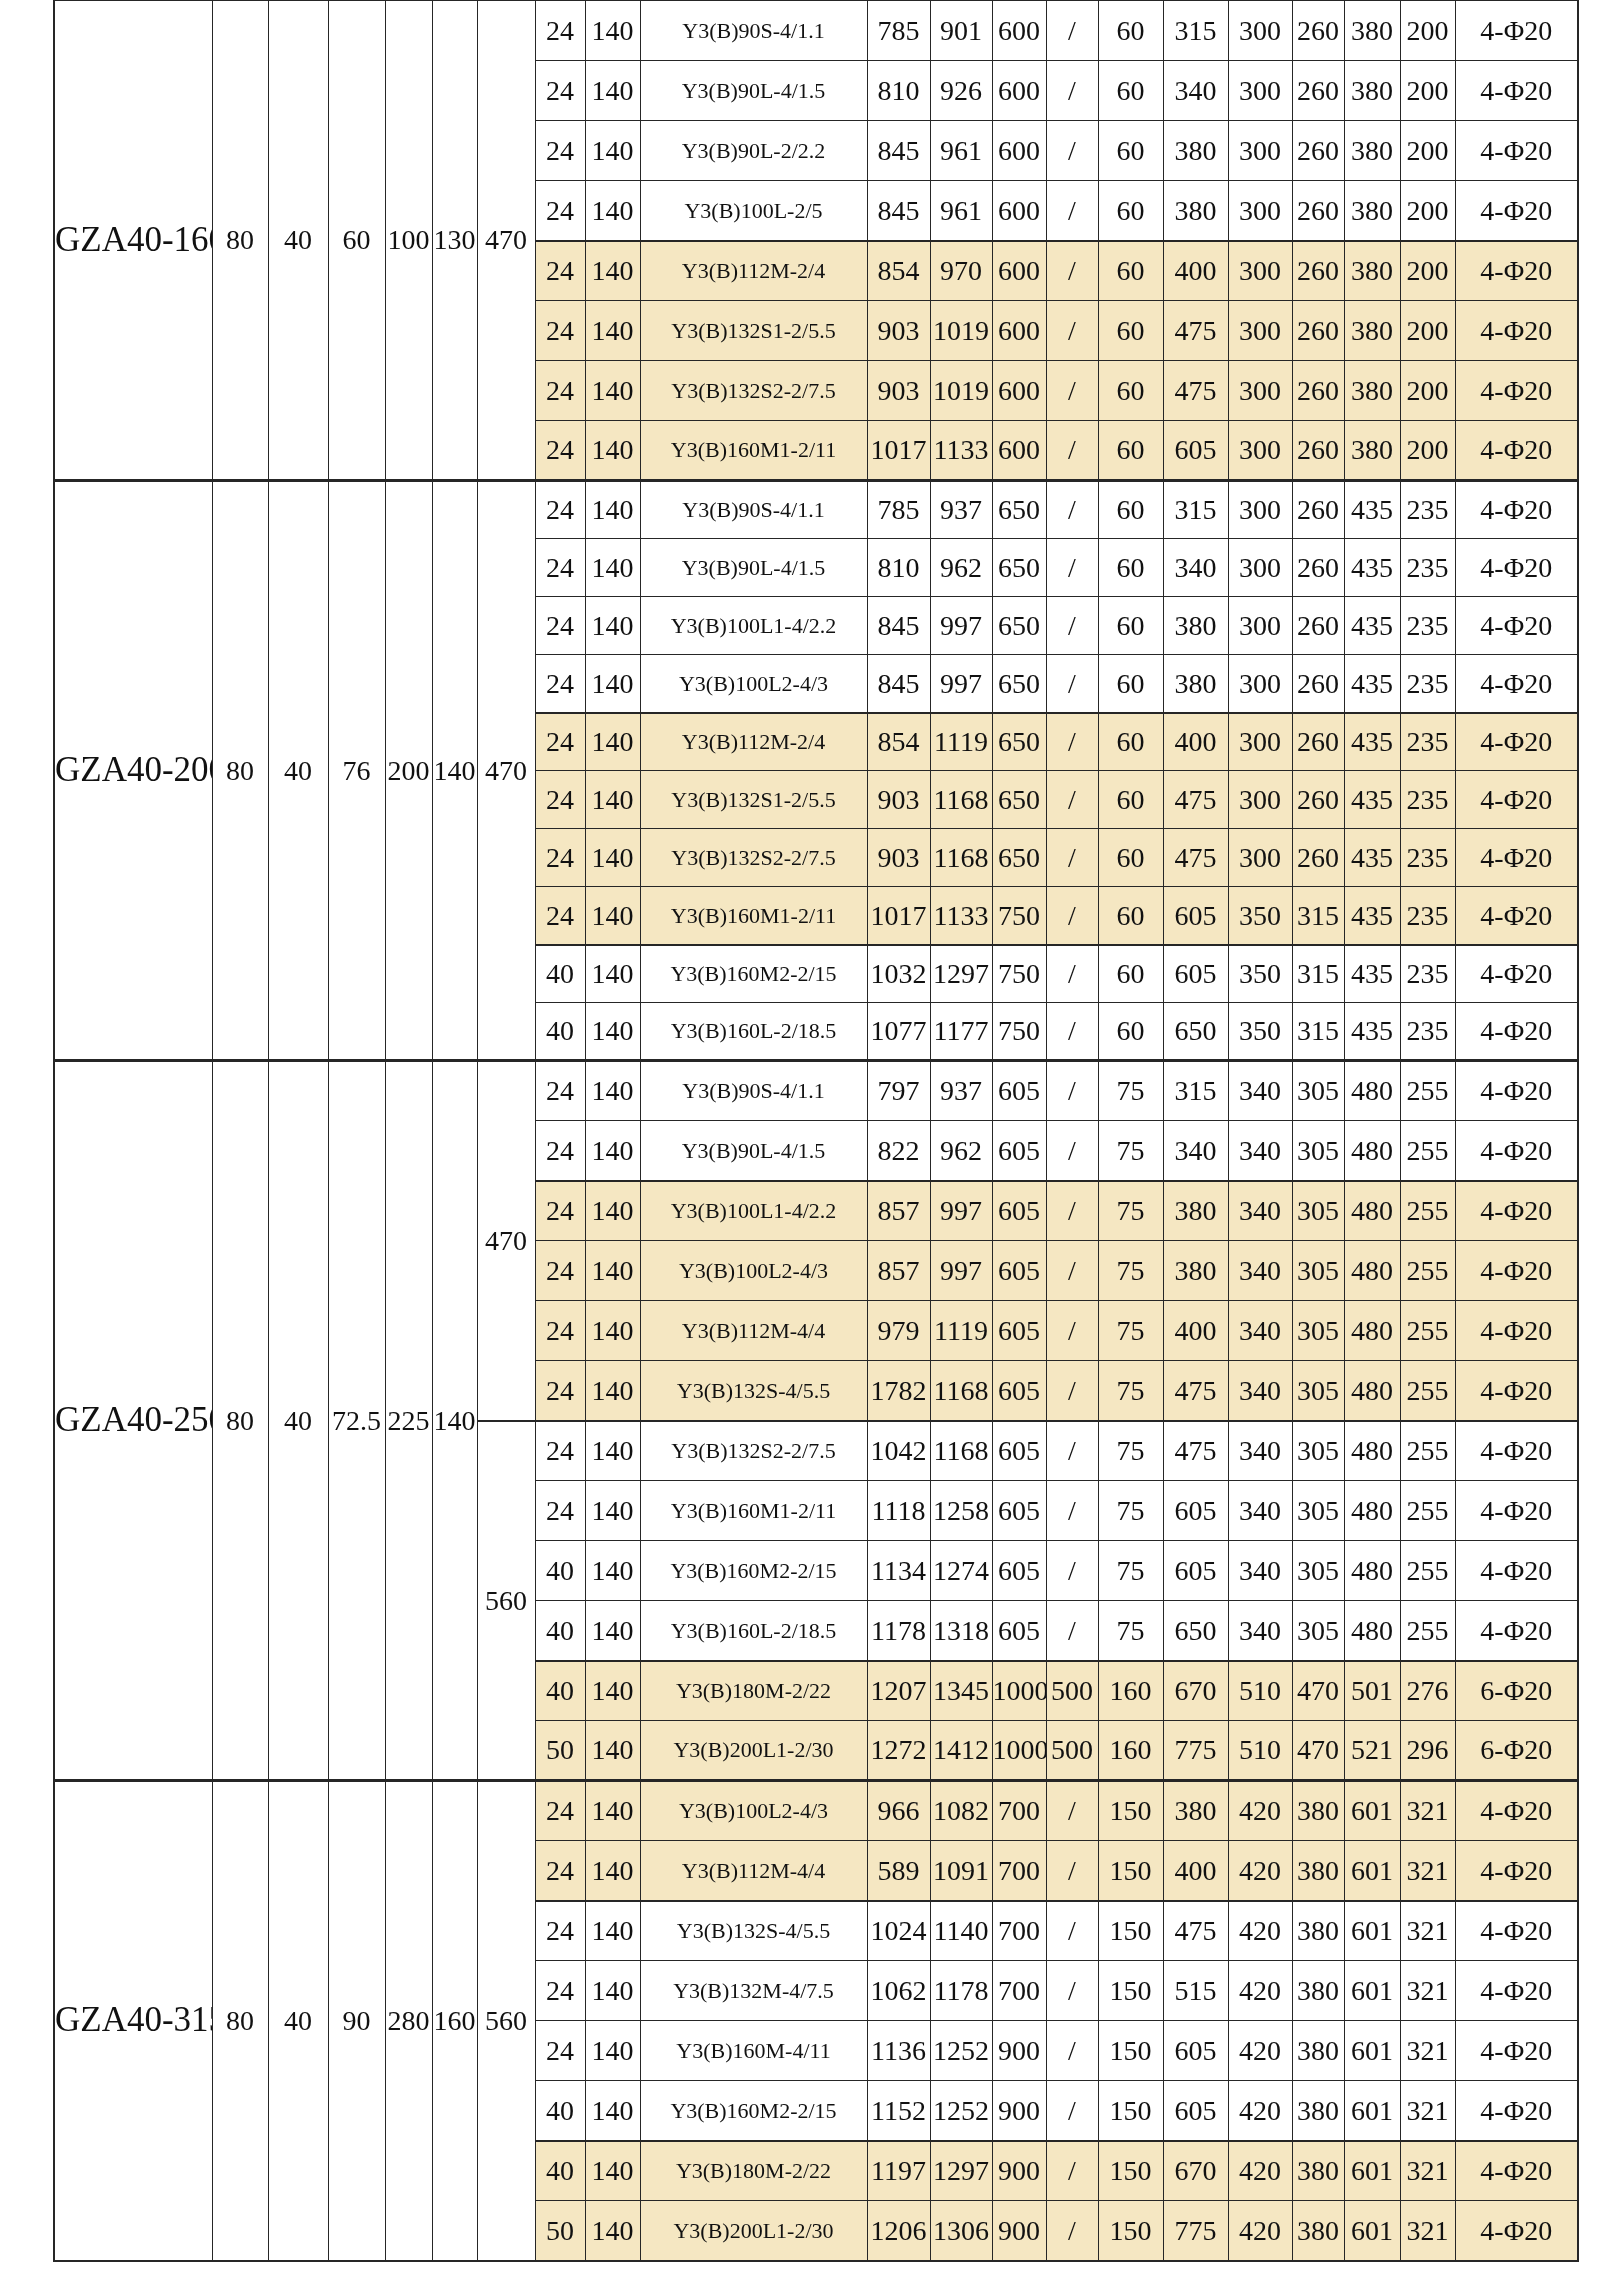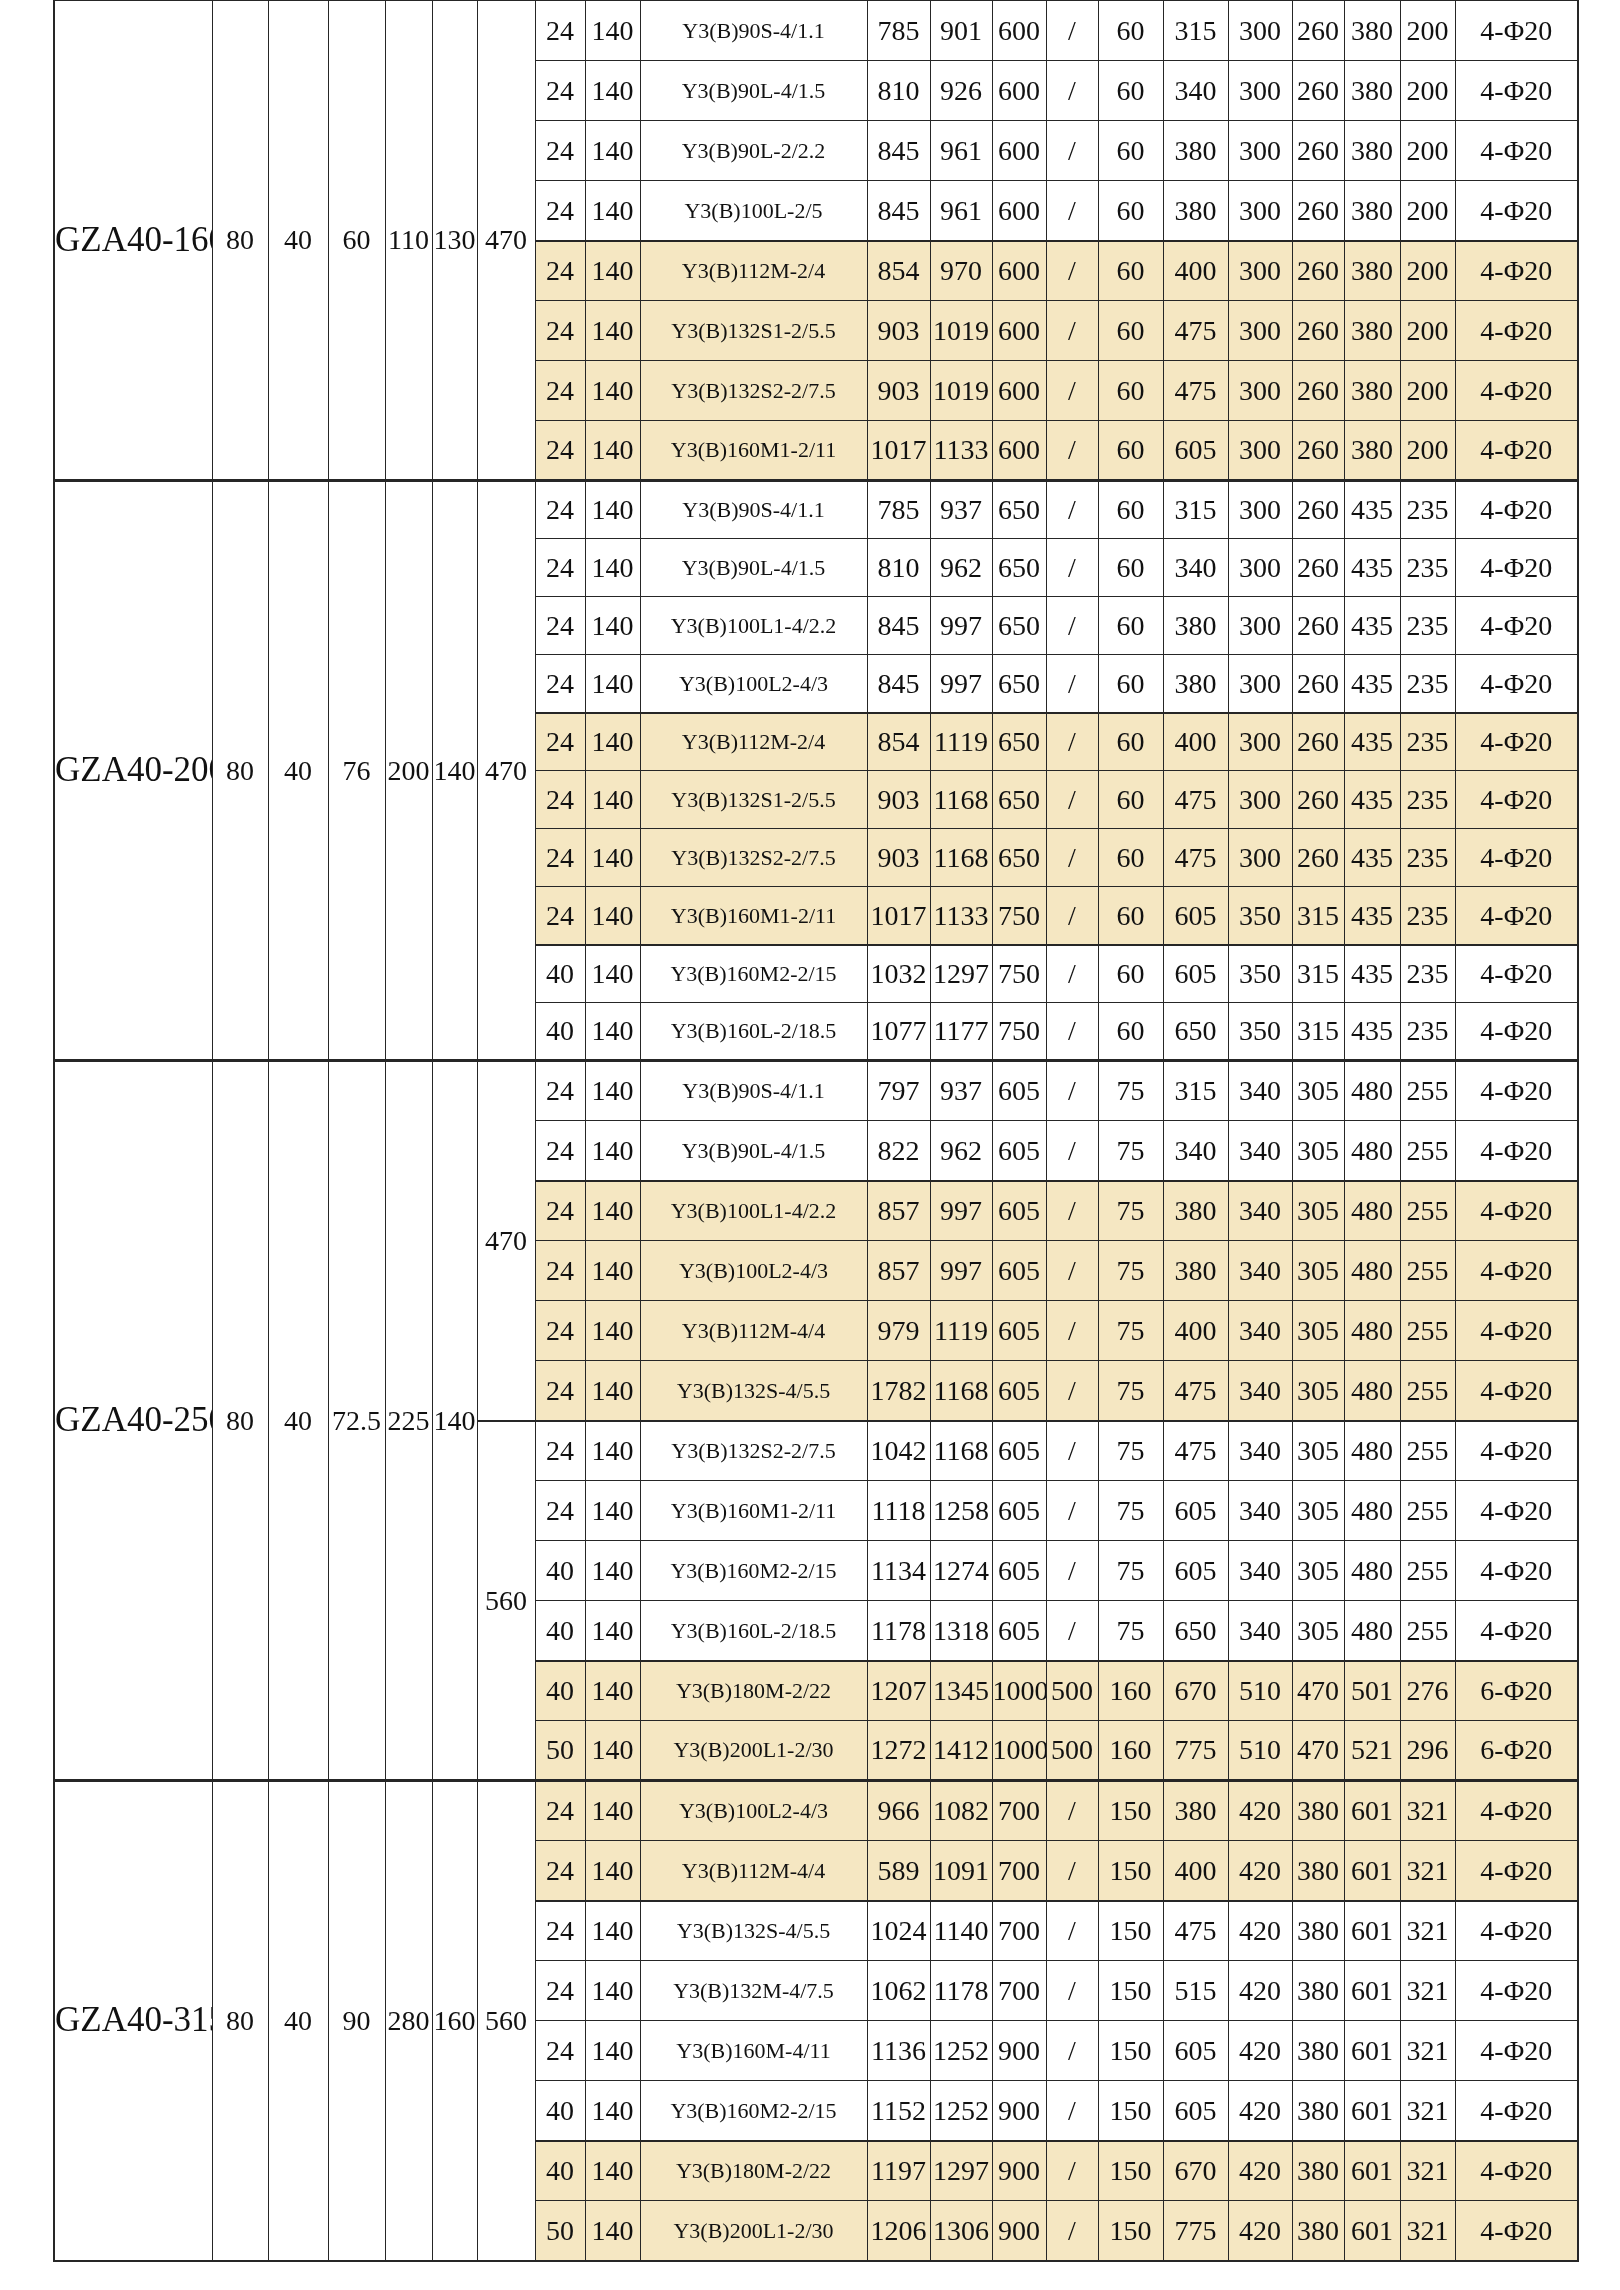--- a/index.html
+++ b/index.html
@@ -67,21 +67,21 @@
     <col style="width:56px">
       <col style="width:55px">
       <col style="width:123px">
   </colgroup>
   <tbody id="tbody">
       <tr class="h0">
         <td class="model-col" rowspan="8">GZA40-160</td>
         <td rowspan="8">80</td>
         <td rowspan="8">40</td>
         <td rowspan="8">60</td>
-        <td rowspan="8">110</td>
+        <td rowspan="8">100</td>
         <td rowspan="8">130</td>
         <td rowspan="8">470</td>
         <td class="rowcell">24</td>
         <td class="rowcell">140</td>
         <td class="rowcell motor-col">Y3(B)90S-4/1.1</td>
         <td class="rowcell">785</td>
         <td class="rowcell">901</td>
         <td class="rowcell">600</td>
         <td class="rowcell">/</td>
         <td class="rowcell">60</td>

